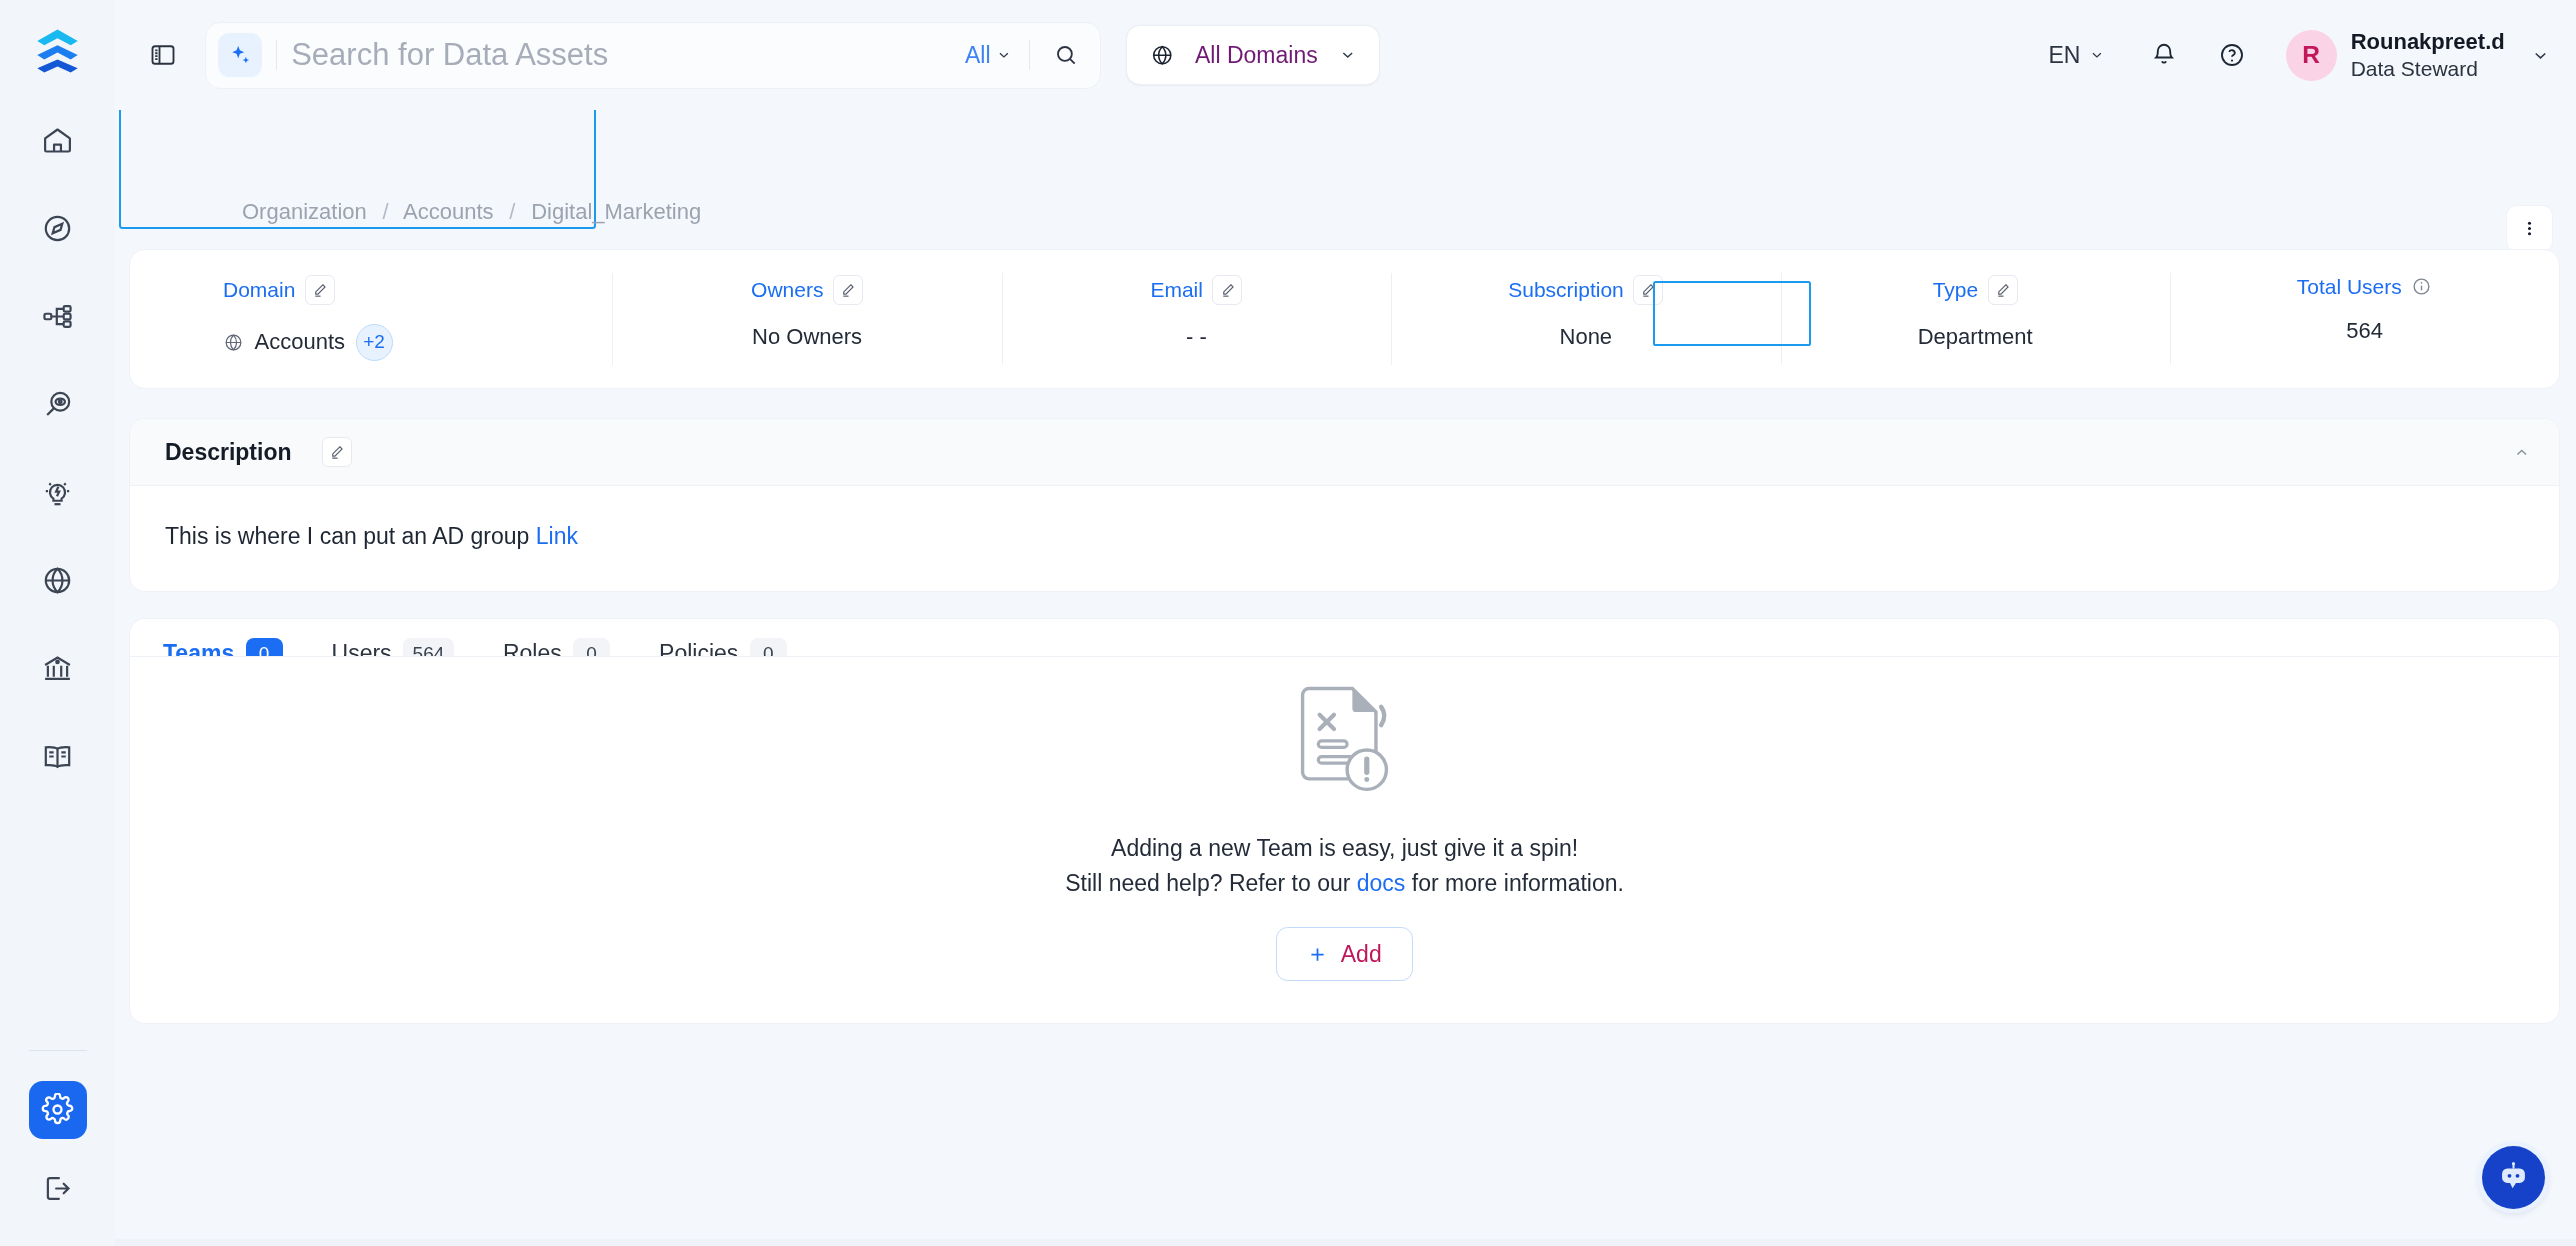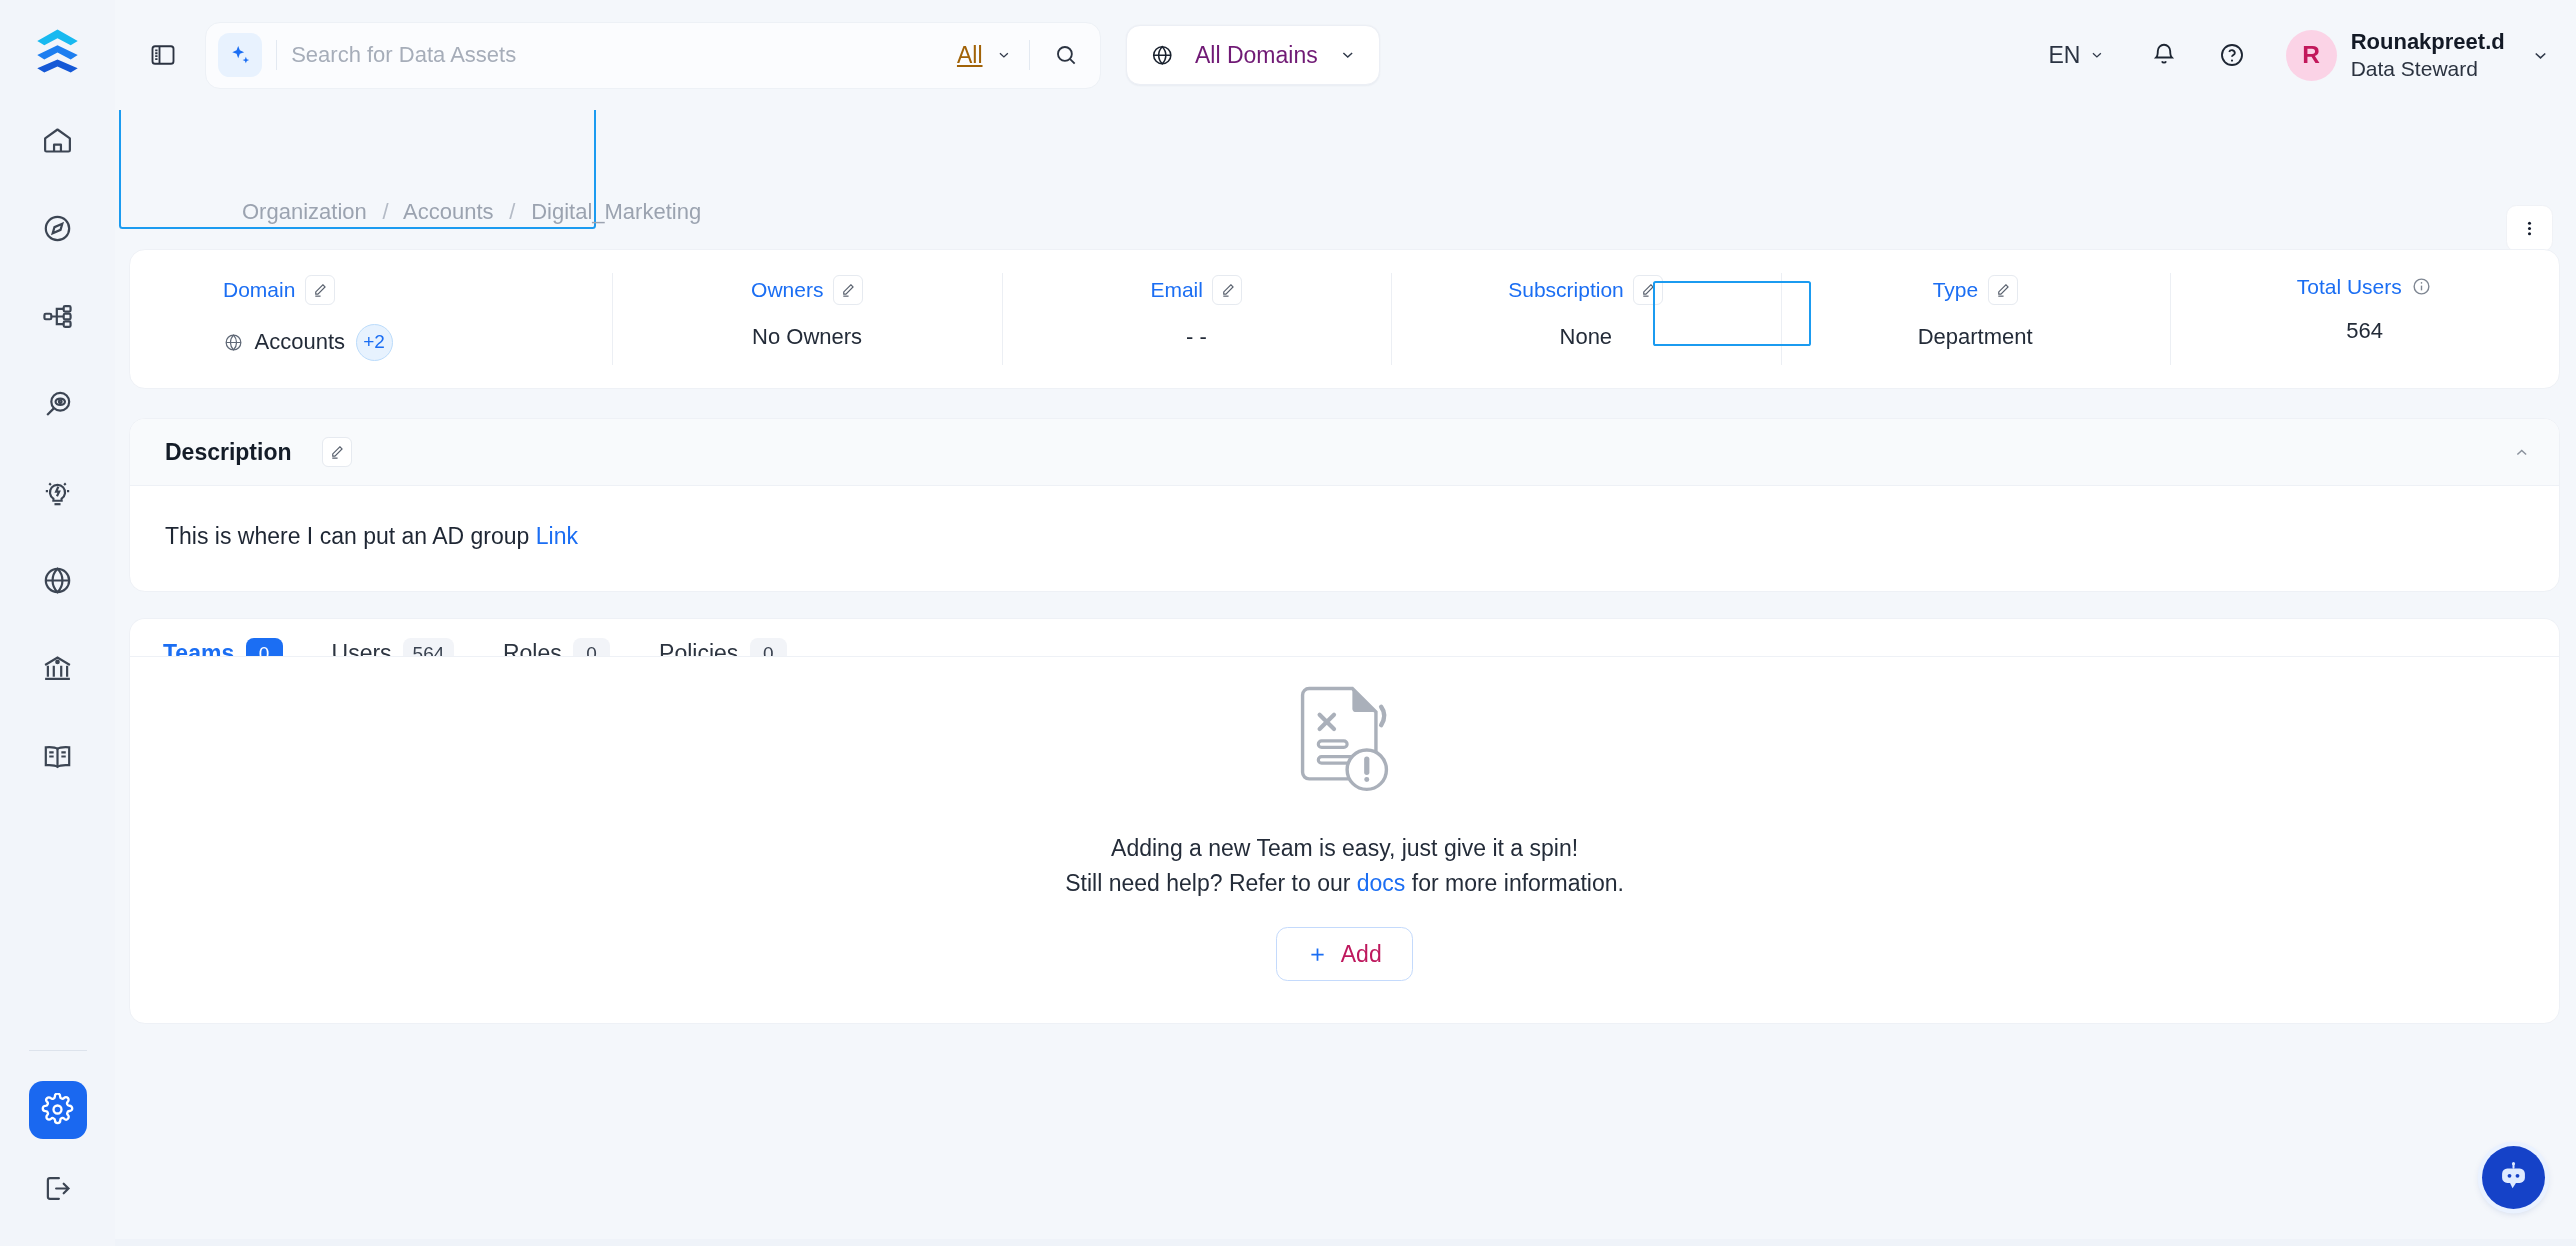--- a/index.html
+++ b/index.html
@@ -45,24 +45,24 @@
     background: #fbfcfe; border: 0.9px solid #edf1f6; border-radius: 15px;
     display: flex; align-items: center; padding: 0 12.3px;
   }
   .ai-chip {
     width: 44px; height: 44px; border-radius: 11.4px; background: #e8f2fe;
     display: flex; align-items: center; justify-content: center; cursor: pointer; flex: 0 0 auto;
   }
   .vdiv { width: 0.9px; height: 30px; background: #e3e9f1; margin: 0 14px; flex: 0 0 auto; }
   .search-input {
     flex: 1; border: none; outline: none; background: transparent;
-    font-family: "Liberation Sans", sans-serif; font-size: 22px; color: #1c2330;
+    font-family: "Liberation Sans", sans-serif; font-size: 31px; color: #1c2330;
   }
   .search-input::placeholder { color: #a6adb9; }
-  .allsel { display: flex; align-items: center; gap: 13px; font-size: 23px; color: #a16207; cursor: pointer; padding-right: 3.5px; text-decoration: underline;}
+  .allsel { display: flex; align-items: center; gap: 5px; font-size: 23px; color: #3b82f6; cursor: pointer; padding-right: 3.5px;}
   .searchbtn { width: 44px; height: 44px; display: flex; align-items: center; justify-content: center; cursor: pointer; }
 
   .domainbtn {
     margin-left: 24.5px; height: 60px; padding: 0 23px;
     background: #fff; border: 0.9px solid #eceff5; border-radius: 14px;
     display: flex; align-items: center; gap: 21px; cursor: pointer;
     font-size: 23px; color: #701a75;
     box-shadow: 0 0.9px 1.8px rgba(20,40,80,.05);
   }
   .topright { margin-left: auto; display: flex; align-items: center; gap: 0; padding-right: 26px; }

